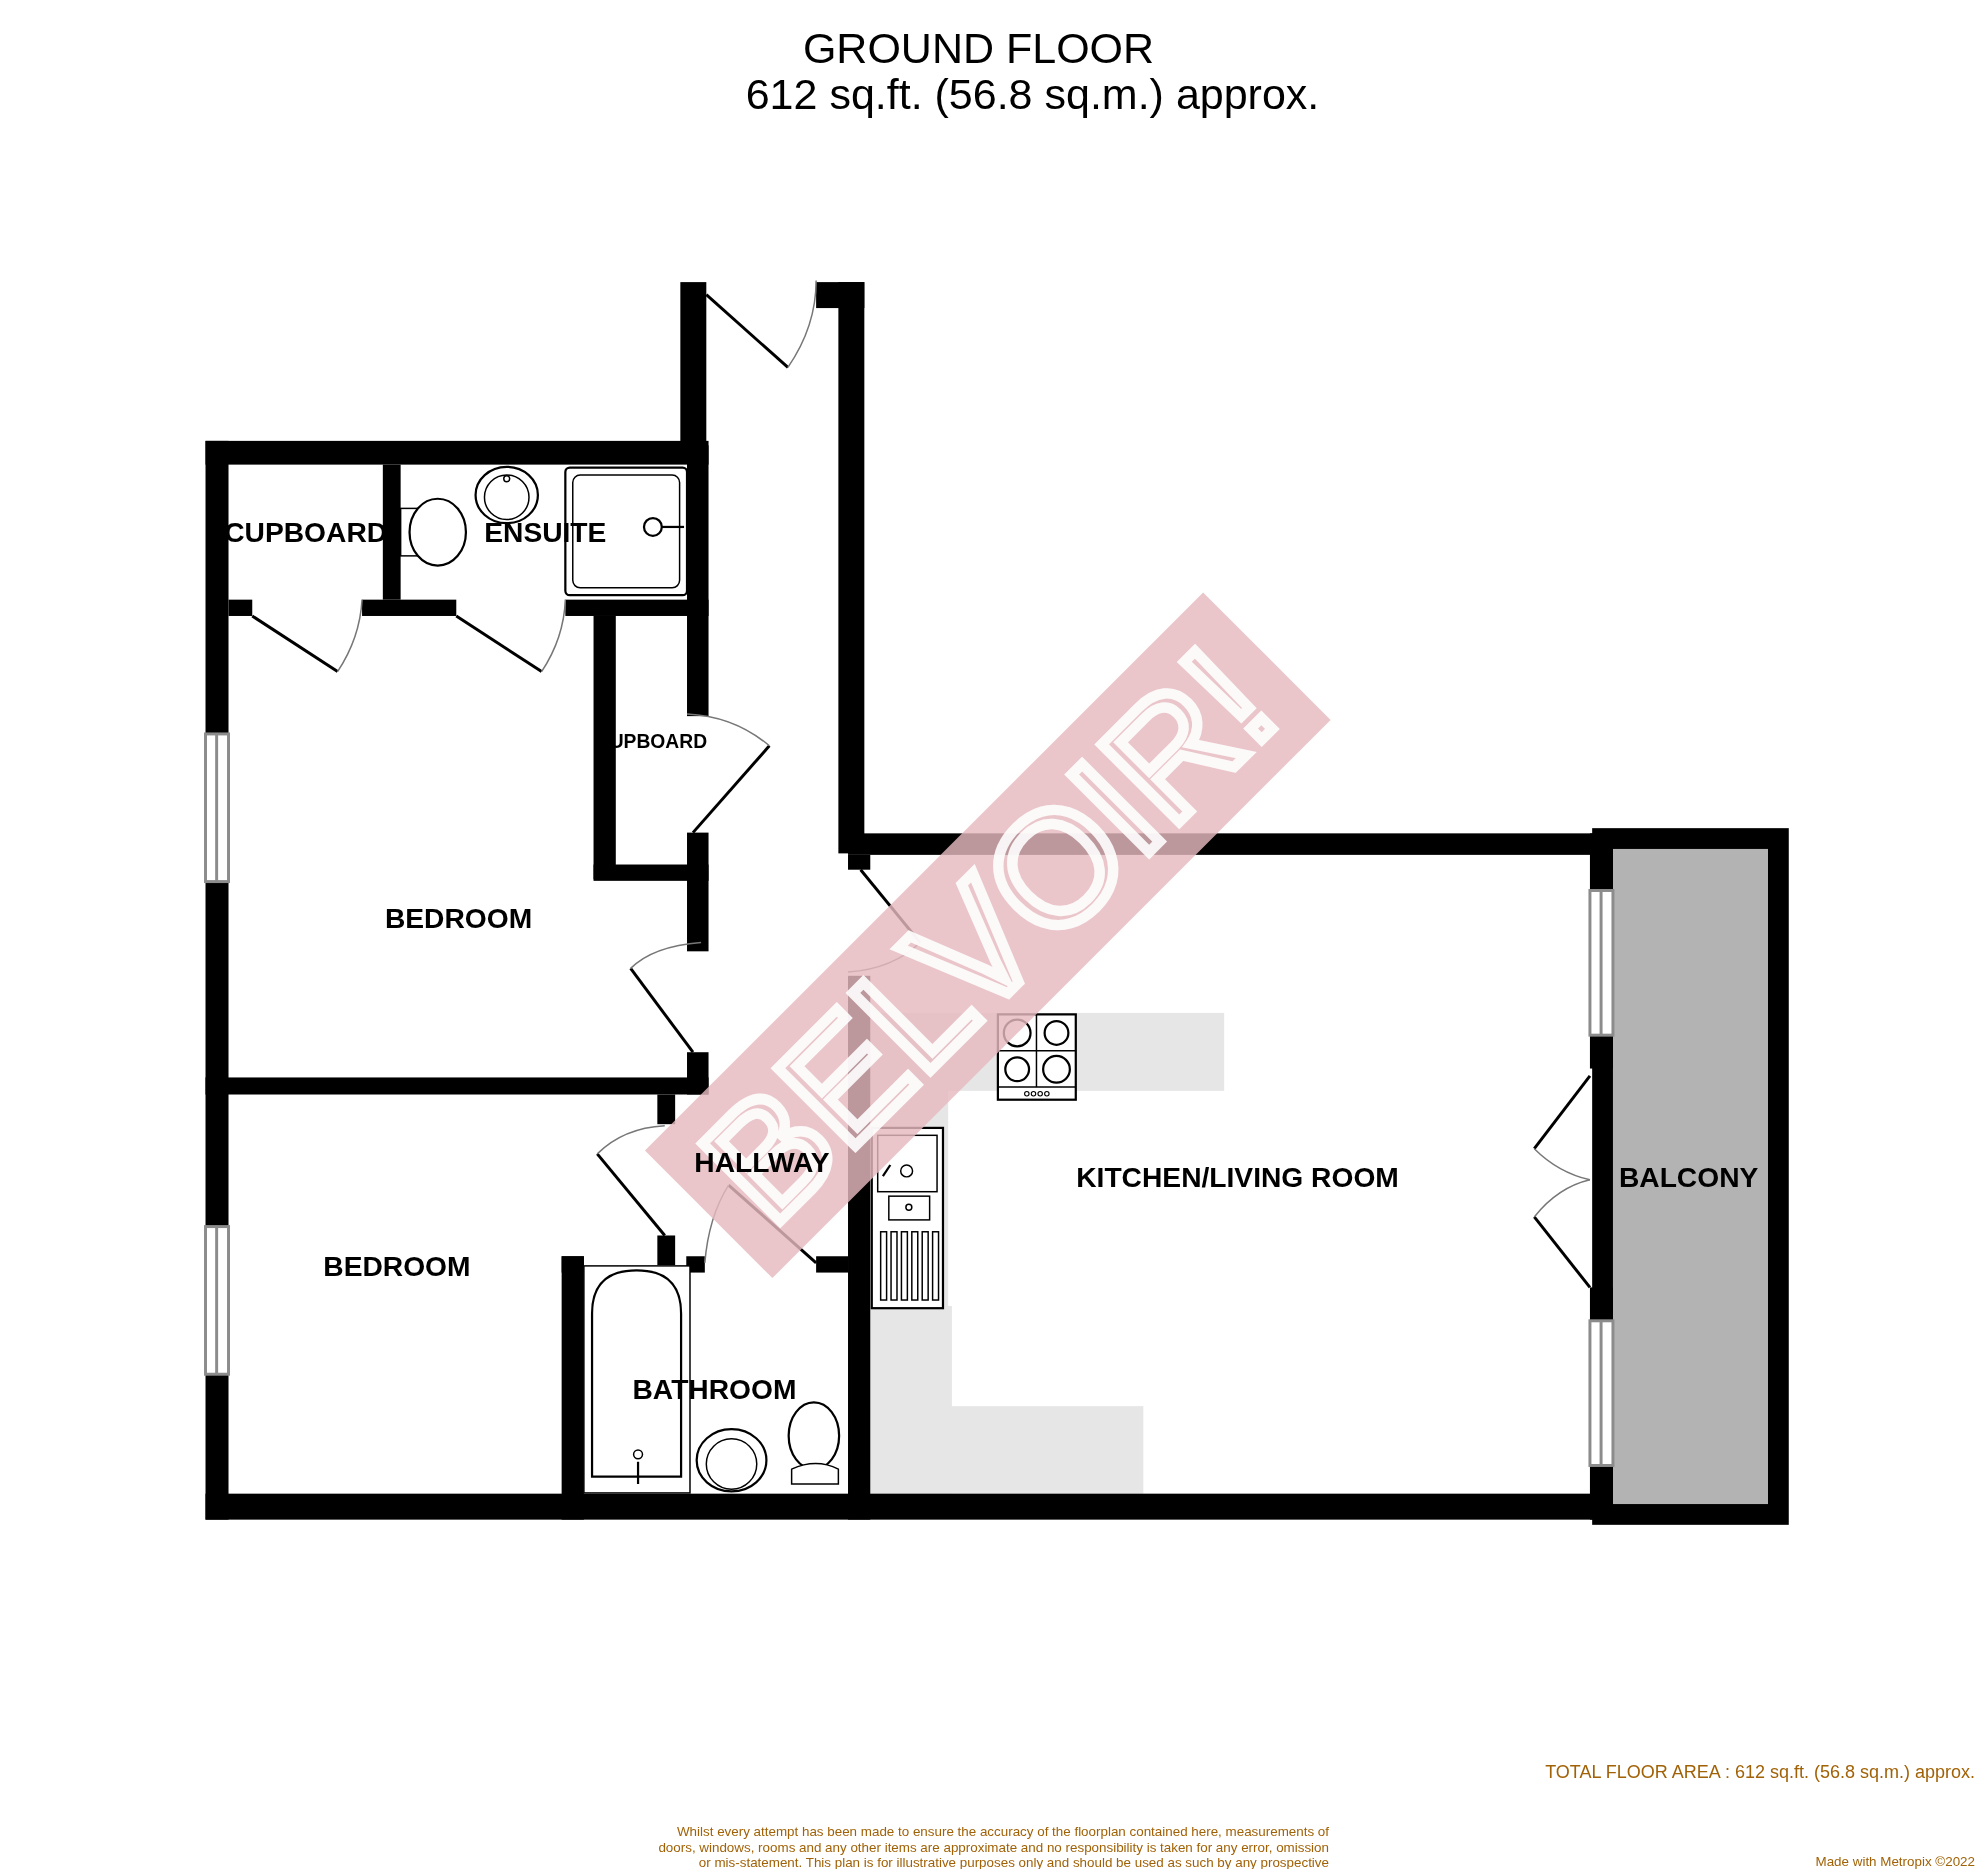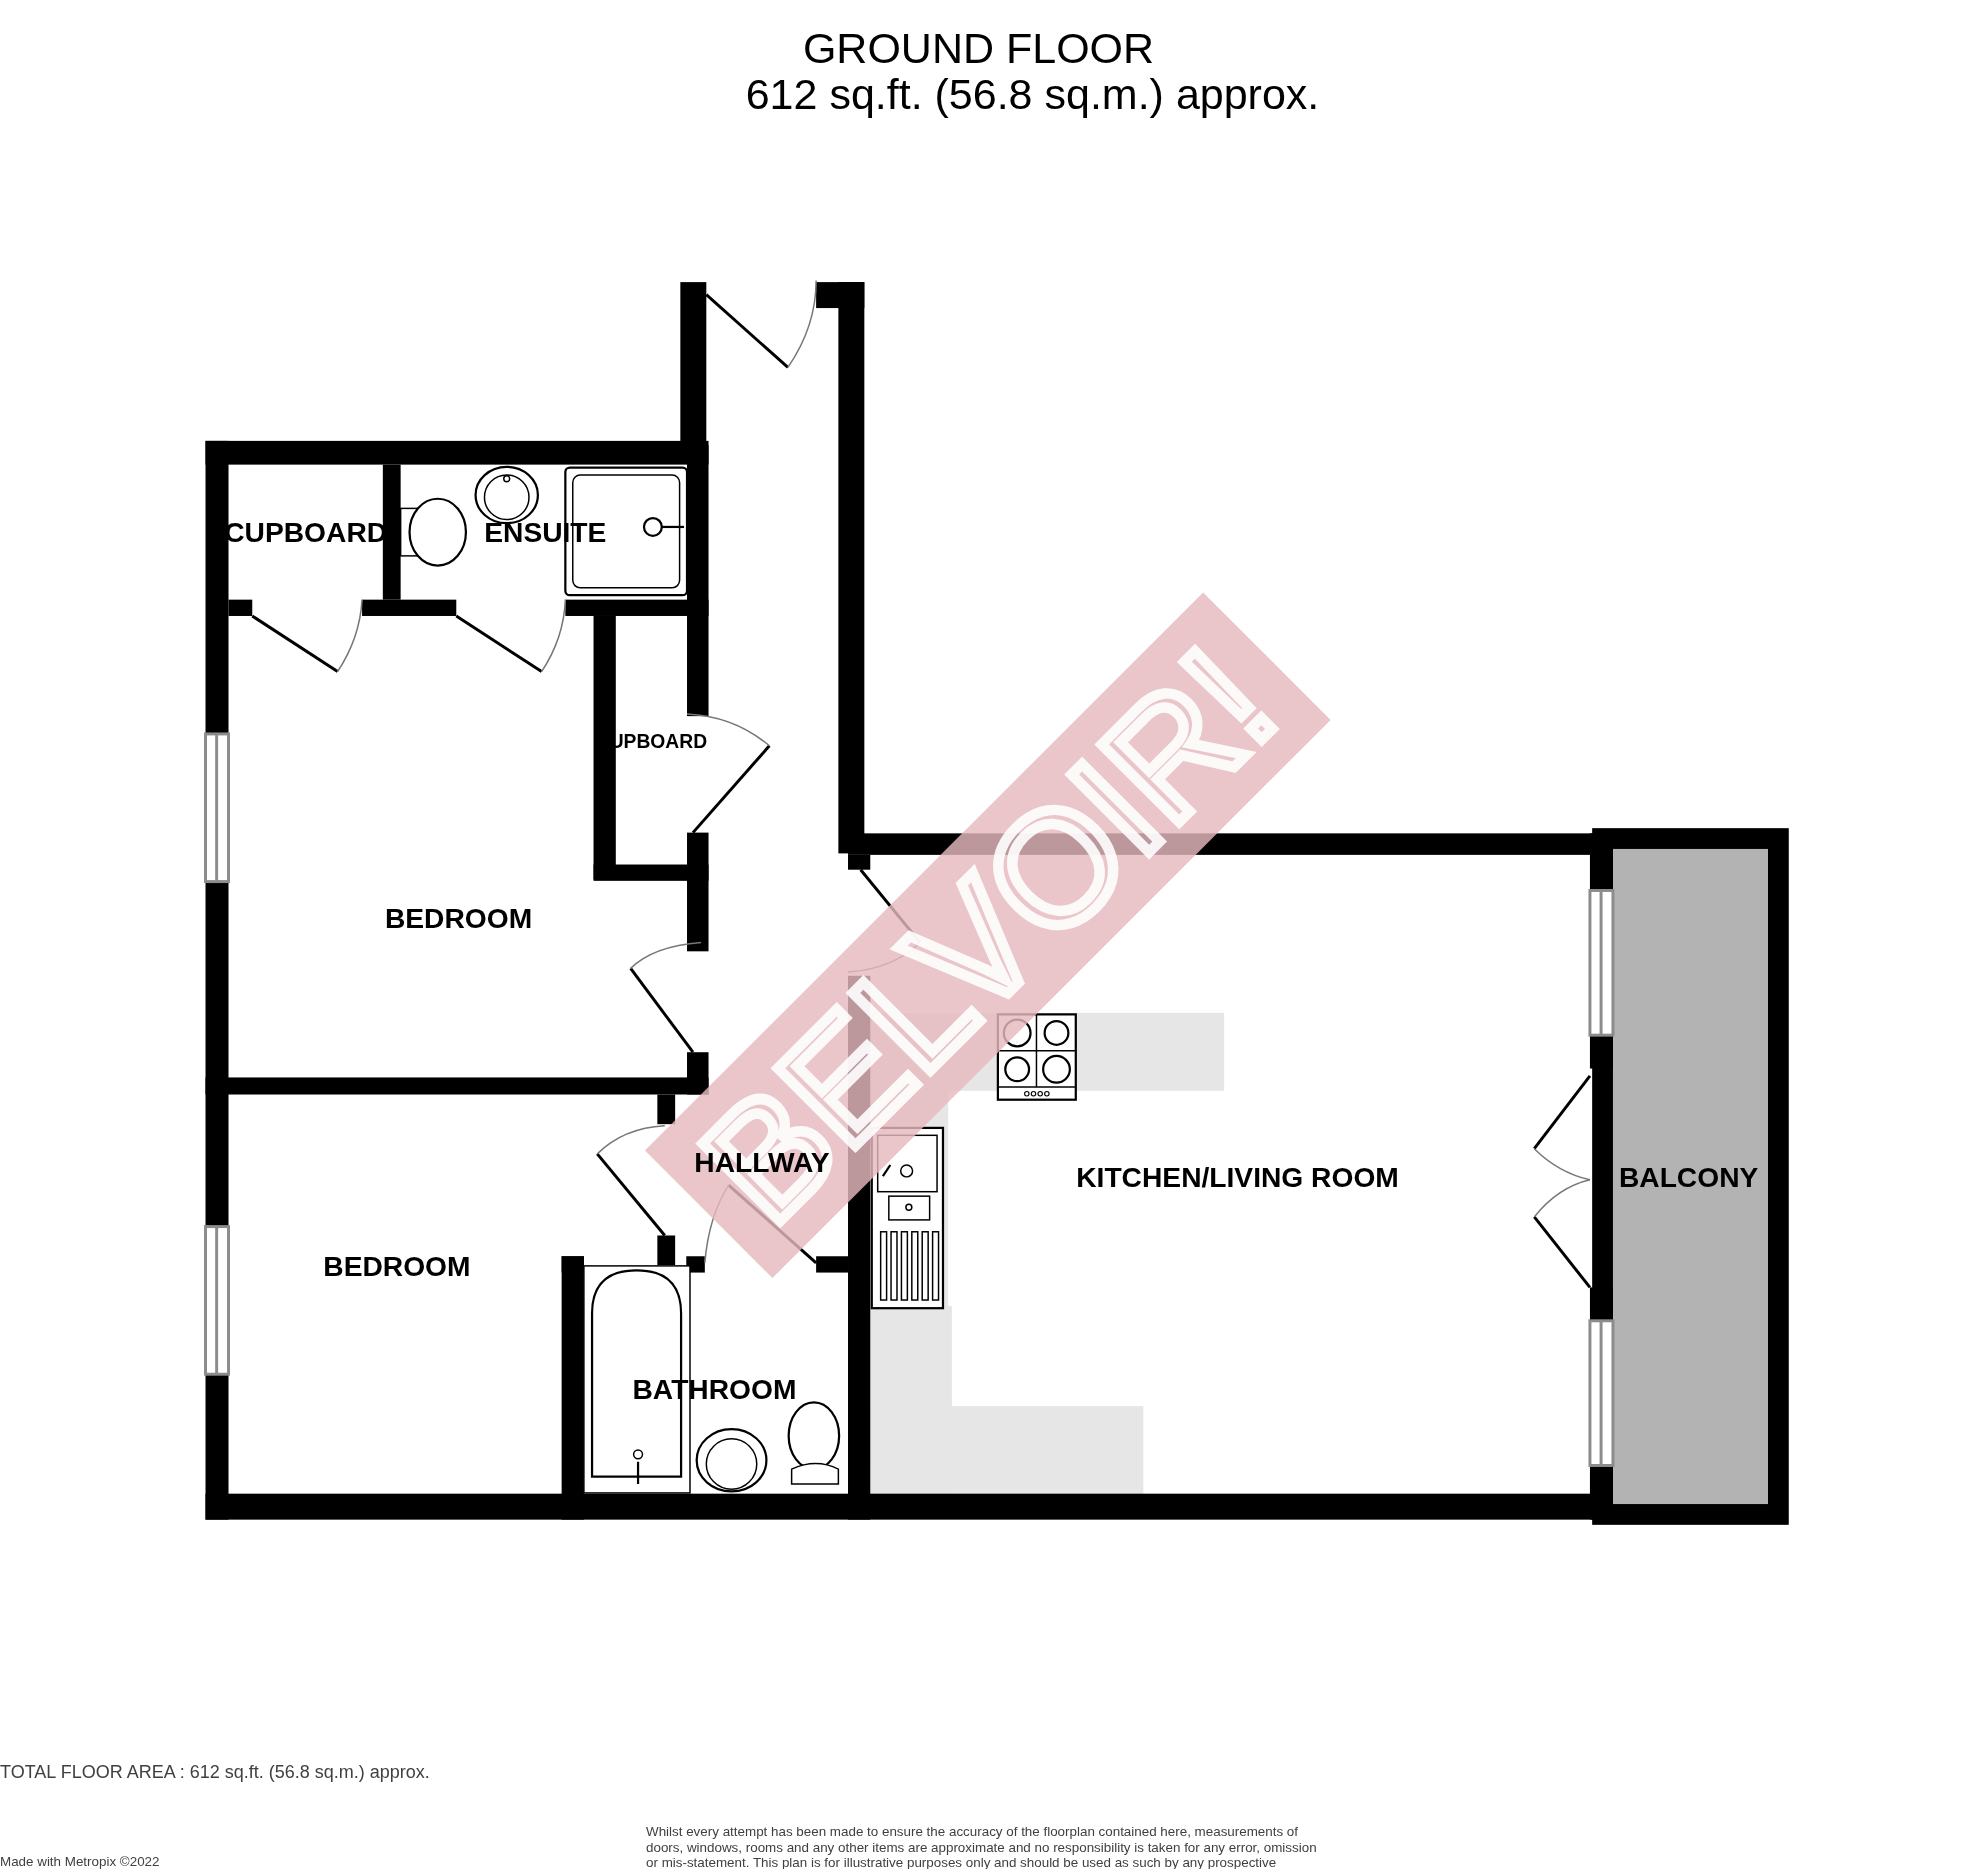--- a/index.html
+++ b/index.html
@@ -2,21 +2,21 @@
 <html style="font-size:12px"><head>
 <meta charset="utf-8">
 <style>
   html, body { margin: 0; padding: 0; background: #ffffff; }
   body { width: 1975px; height: 1870px; position: relative; overflow: hidden; font-family: "Liberation Sans", sans-serif; }
   .title { position: absolute; left: 0; width: 1975px; text-align: center; color: #000; }
   #title-line1 { top: 24px; font-size: 43px; left: -9px; }
   #title-line2 { top: 70px; font-size: 43px; left: 45px; }
   svg#plan { position: absolute; left: 0; top: 0; }
   .room-label { font-family: "Liberation Sans", sans-serif; font-weight: bold; fill: #000; }
-  .footer { position: absolute; left: 0; width: 1975px; text-align: left; color: #404040; }
+  .footer { position: absolute; left: 0; width: 1975px; text-align: right; color: #a16207; }
   #footer-total { top: 1762px; font-size: 18px; }
   #footer-disclaimer { top: 1788px; font-size: 13.4px; line-height: 15.6px; width: 683px; left: 646px; margin-top: 36px; }
   #footer-credit { top: 1854px; font-size: 13.4px; }
 </style>
 </head>
 <body>
 
 <div class="title" id="title-line1">GROUND FLOOR</div>
 <div class="title" id="title-line2">612 sq.ft. (56.8 sq.m.) approx.</div>
 

